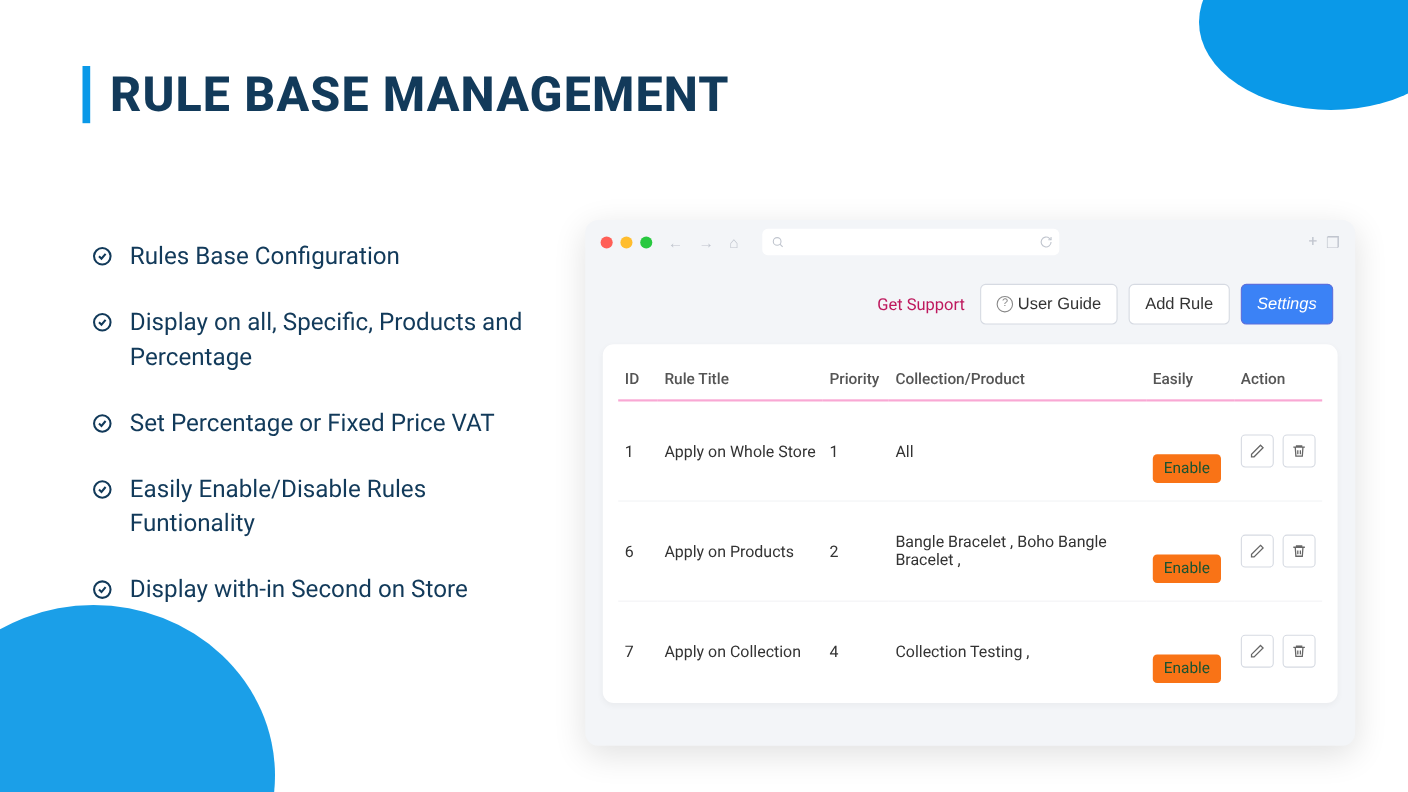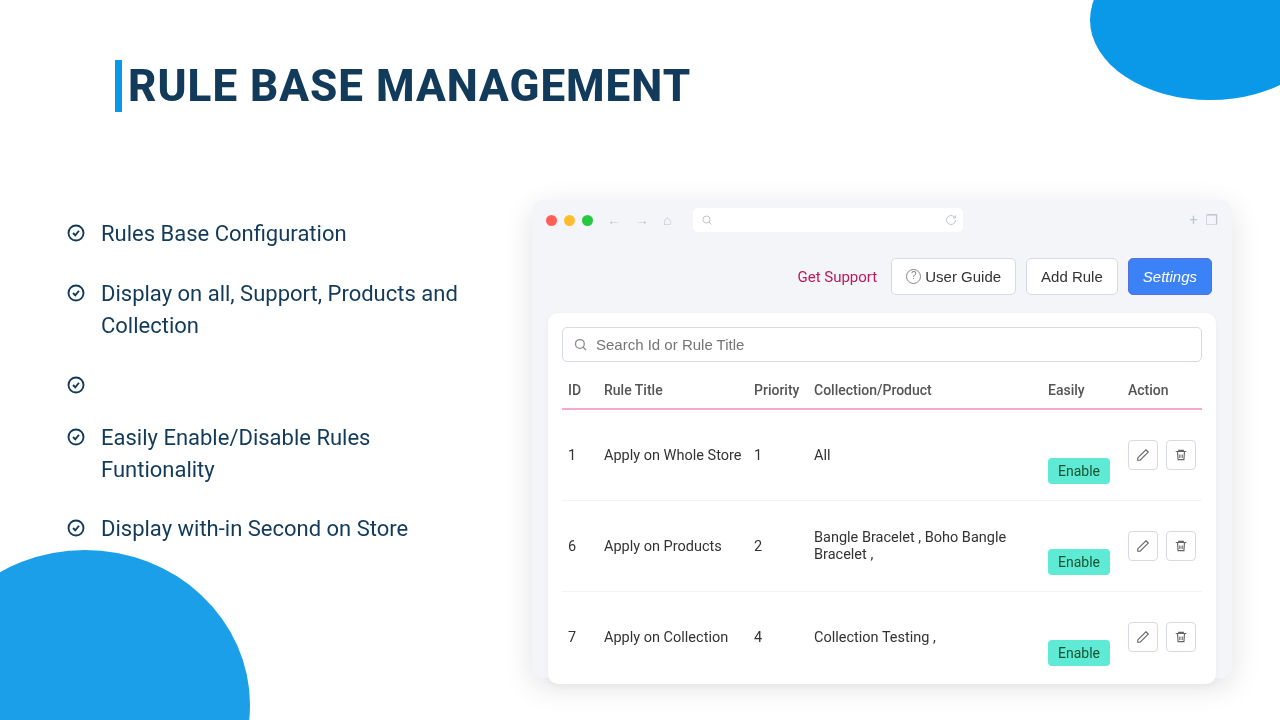--- a/index.html
+++ b/index.html
@@ -2,25 +2,25 @@
 <html><head>
 <meta charset="utf-8">
 <style>
 * { margin: 0; padding: 0; box-sizing: border-box; }
 body { font-family: -apple-system, BlinkMacSystemFont, "Segoe UI", Roboto, sans-serif; background: #fff; width: 1280px; height: 720px; position: relative; overflow: hidden; }
 
 .blob-tr { position: absolute; top: -60px; right: -50px; width: 240px; height: 160px; background: #0a99e8; border-radius: 50%; }
 .blob-bl { position: absolute; bottom: -140px; left: -80px; width: 330px; height: 310px; background: #1b9fe8; border-radius: 50%; }
 
 .hdr { position: absolute; left: 75px; top: 60px; }
-.hdr-bar { border-left: 7px solid #0a99e8; padding-left: 6px; margin-left: 40px; }
+.hdr-bar { border-left: 7px solid #0a99e8; padding-left: 18px; }
 .hdr h1 { font-size: 44px; font-weight: 800; letter-spacing: 1px; color: #123a5a; text-transform: uppercase; }
 .hdr p { font-size: 23px; color: #123a5a; margin-top: 10px; font-weight: 400; }
 
-.bullets { position: absolute; left: 67px; top: 218px; width: 420px; }
+.bullets { position: absolute; left: 84px; top: 218px; width: 420px; }
 .bullet { display: flex; align-items: flex-start; gap: 16px; margin-bottom: 28px; }
 .bullet .ic { flex-shrink: 0; width: 18px; height: 18px; margin-top: 6px; }
 .bullet span { font-size: 22px; color: #123a5a; line-height: 1.45; }
 
 .browser { position: absolute; left: 532px; top: 200px; width: 700px; height: 478px; background: #f3f5f8; border-radius: 12px; box-shadow: 0 8px 30px rgba(0,0,0,0.12); }
 
 .titlebar { height: 40px; display: flex; align-items: center; padding: 0 14px; gap: 10px; }
 .dots { display: flex; gap: 7px; }
 .dot { width: 11px; height: 11px; border-radius: 50%; }
 .dot.r { background: #ff5f57; } .dot.y { background: #ffbd2e; } .dot.g { background: #28c840; }
@@ -43,21 +43,21 @@
 table { width: 100%; border-collapse: collapse; }
 th { text-align: left; font-weight: 500; font-size: 14px; color: #555; padding: 10px 6px; border-bottom: 2px solid #f9a8d4; }
 td { font-size: 14.5px; color: #333; padding: 16px 6px; border-bottom: 1px solid #f2f3f6; }
 tr:last-child td { border-bottom: none; }
 th.c-id, td.c-id { width: 36px; }
 th.c-pr, td.c-pr { width: 60px; }
 th.c-title, td.c-title { width: 150px; }
 th.c-st, td.c-st { width: 80px; }
 th.c-ac, td.c-ac { width: 80px; }
 
-.badge { background: #5eead4; color: #1a5330; padding: 5px 10px; border-radius: 4px; font-size: 14px; display: inline-block; margin-top: 32px; }
+.badge { background: #f97316; color: #1a5330; padding: 5px 10px; border-radius: 4px; font-size: 14px; display: inline-block; margin-top: 32px; }
 .actbtn { width: 30px; height: 30px; border: 1px solid #d6dae2; background: #fff; border-radius: 4px; display: inline-flex; align-items: center; justify-content: center; cursor: pointer; color: #666; }
 .actbtn + .actbtn { margin-left: 4px; }
 </style>
 </head>
 <body>
 
 <div class="blob-tr"></div>
 <div class="blob-bl"></div>
 
 <div class="hdr">
@@ -72,27 +72,28 @@
         <circle cx="12" cy="12" r="10"></circle>
         <path d="M8 12l3 3 5-6"></path>
       </svg>
     <span>Rules Base Configuration</span>
   </div>
   <div class="bullet">
     <svg class="ic" viewBox="0 0 24 24" fill="none" stroke="#123a5a" stroke-width="2.5">
         <circle cx="12" cy="12" r="10"></circle>
         <path d="M8 12l3 3 5-6"></path>
       </svg>
-    <span>Display on all, Support, Products and Collection</span>
-  </div>
-  <div class="bullet">
-    <svg class="ic" viewBox="0 0 24 24" fill="none" stroke="#123a5a" stroke-width="2.5">
-        <circle cx="12" cy="12" r="10"></circle>
-        <path d="M8 12l3 3 5-6"></path>
-      </svg>
+    <span>Display on all, Specific, Products and Percentage</span>
+  </div>
+  <div class="bullet">
+    <svg class="ic" viewBox="0 0 24 24" fill="none" stroke="#123a5a" stroke-width="2.5">
+        <circle cx="12" cy="12" r="10"></circle>
+        <path d="M8 12l3 3 5-6"></path>
+      </svg>
+    <span>Set Percentage or Fixed Price VAT</span>
   </div>
   <div class="bullet">
     <svg class="ic" viewBox="0 0 24 24" fill="none" stroke="#123a5a" stroke-width="2.5">
         <circle cx="12" cy="12" r="10"></circle>
         <path d="M8 12l3 3 5-6"></path>
       </svg>
     <span>Easily Enable/Disable Rules Funtionality</span>
   </div>
   <div class="bullet">
     <svg class="ic" viewBox="0 0 24 24" fill="none" stroke="#123a5a" stroke-width="2.5">
@@ -135,27 +136,20 @@
     <span class="link-support">Get Support</span>
     <button class="btn">
       <span class="q-ic">?</span>
       <span>User Guide</span>
     </button>
     <button class="btn">Add Rule</button>
     <button class="btn primary">Settings</button>
   </div>
 
   <div class="card">
-    <div class="search">
-      <svg width="15" height="15" viewBox="0 0 24 24" fill="none" stroke="currentColor" stroke-width="2">
-          <circle cx="11" cy="11" r="7"></circle>
-          <path d="M21 21l-5-5"></path>
-        </svg>
-      <input placeholder="Search Id or Rule Title" style="">
-    </div>
 
     <table>
       <thead>
         <tr>
           <th class="c-id">ID</th>
           <th class="c-title">Rule Title</th>
           <th class="c-pr">Priority</th>
           <th>Collection/Product</th>
           <th class="c-st">Easily</th>
           <th class="c-ac">Action</th>

